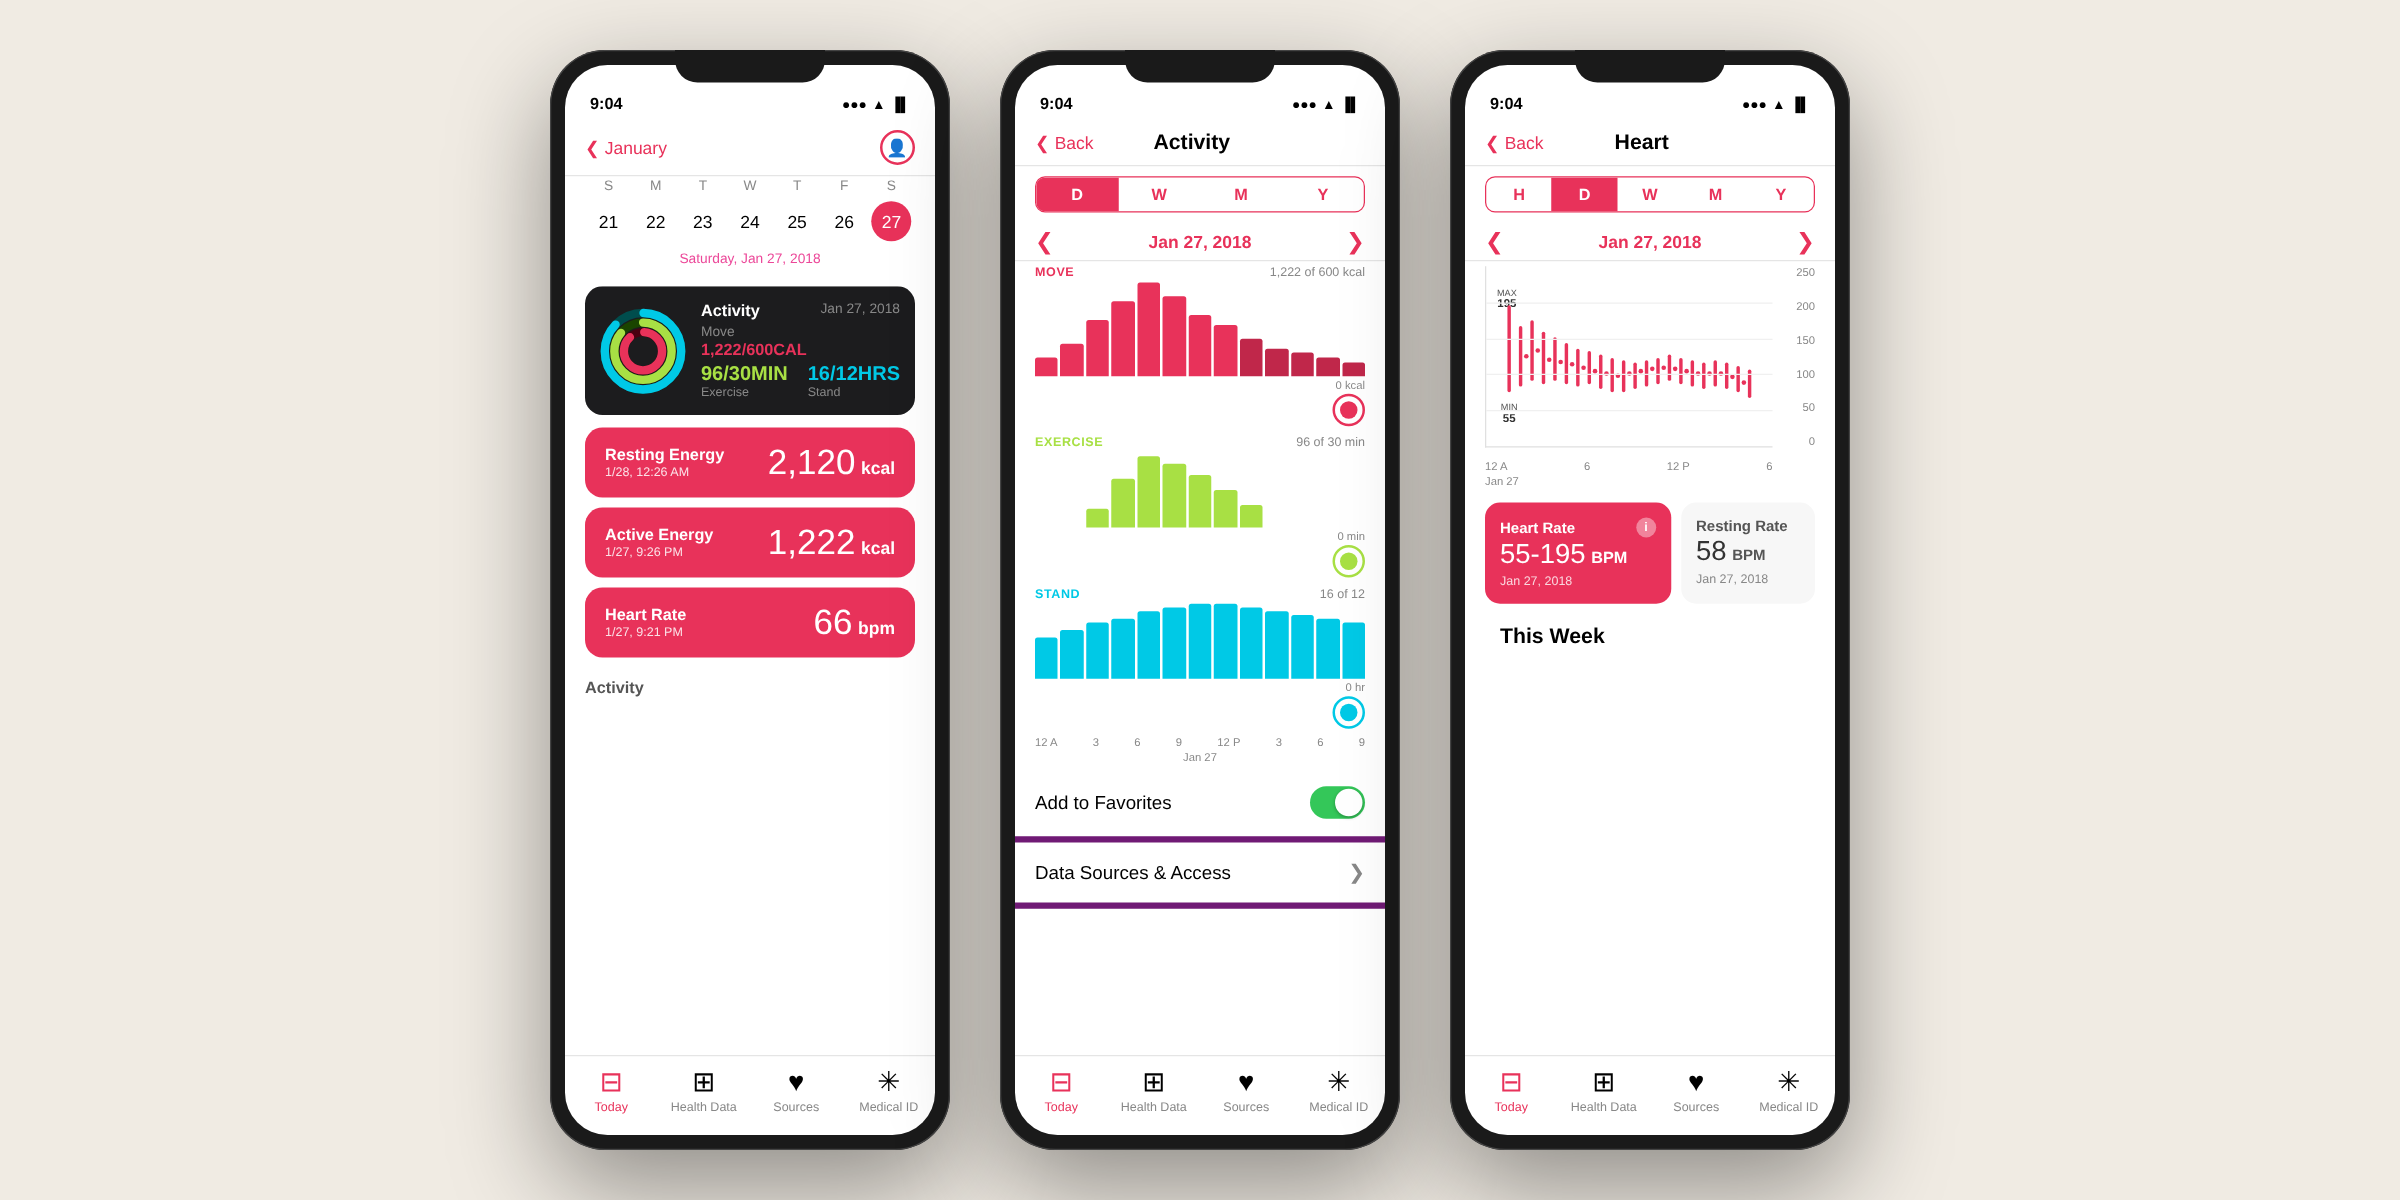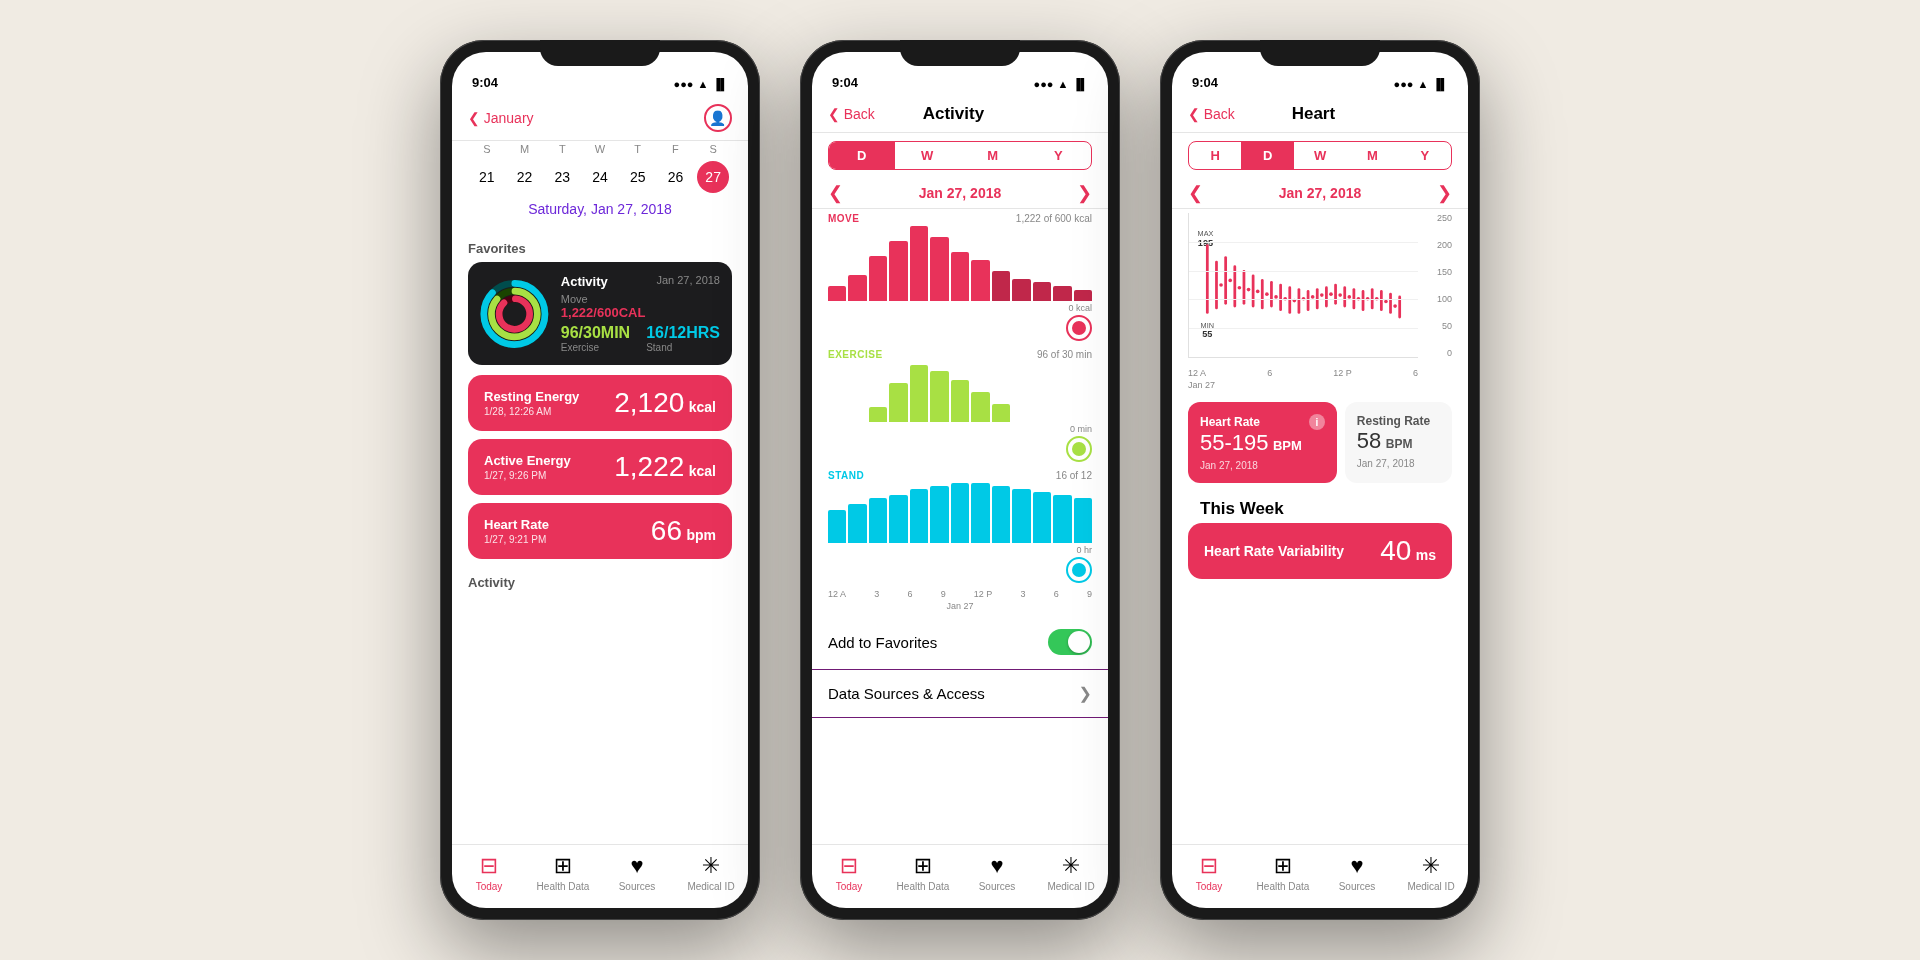--- a/index.html
+++ b/index.html
@@ -138,22 +138,22 @@
     .cal-day.today {
       background: #e8325a;
       color: #fff;
       border-radius: 50%;
       width: 32px;
       height: 32px;
       margin: auto;
     }
     .date-label {
       text-align: center;
-      color: #6d28d9;
-      font-size: 14px;
+      color: #ec4899;
+      font-size: 11px;
       padding: 4px 0 8px;
     }
 
     
     .section-header {
       padding: 8px 16px 6px;
       font-size: 13px;
       font-weight: 600;
       color: #555;
     }
@@ -307,21 +307,21 @@
       position: relative;
     }
     .bar { border-radius: 2px 2px 0 0; flex: 1; }
 
     
     .settings-row {
       display: flex;
       align-items: center;
       justify-content: space-between;
       padding: 14px 16px;
-      border-bottom: 1px solid #701a75;
+      border-bottom: 5px solid #701a75;
     }
     .settings-label { font-size: 15px; }
     .toggle {
       width: 44px;
       height: 26px;
       background: #34c759;
       border-radius: 13px;
       position: relative;
     }
     .toggle::after {
@@ -418,21 +418,20 @@
         <div class="cal-day">23</div>
         <div class="cal-day">24</div>
         <div class="cal-day">25</div>
         <div class="cal-day">26</div>
         <div class="cal-day today">27</div>
       </div>
       <div class="date-label">Saturday, Jan 27, 2018</div>
     </div>
 
     <div class="screen" style="overflow-y:auto; padding-bottom:4px;">
-      <div class="section-header">Favorites</div>
 
       <div class="activity-card">
 
         <svg class="rings-svg" viewBox="0 0 72 72">
 
           <circle cx="36" cy="36" r="32" fill="none" stroke="#004d4d" stroke-width="7"></circle>
           <circle cx="36" cy="36" r="32" fill="none" stroke="#00c9e6" stroke-width="7" stroke-dasharray="175 26" stroke-dashoffset="50" stroke-linecap="round"></circle>
 
           <circle cx="36" cy="36" r="24" fill="none" stroke="#1a4400" stroke-width="7"></circle>
           <circle cx="36" cy="36" r="24" fill="none" stroke="#a8e044" stroke-width="7" stroke-dasharray="130 21" stroke-dashoffset="38" stroke-linecap="round"></circle>
@@ -814,27 +813,20 @@
         <div>
           <span style="font-size:22px;font-weight:300;color:#333;">58</span>
           <span style="font-size:12px;font-weight:700;color:#555;">BPM</span>
         </div>
         <div style="font-size:10px;color:#888;margin-top:4px;">Jan 27, 2018</div>
       </div>
     </div>
 
     <div class="this-week">This Week</div>
 
-    <div class="hrv-card">
-      <span style="font-size:14px;font-weight:600;">Heart Rate Variability</span>
-      <div>
-        <span style="font-size:28px;font-weight:300;">40</span>
-        <span style="font-size:14px;font-weight:700;">ms</span>
-      </div>
-    </div>
 
     <div style="flex:1;"></div>
 
     <div class="tab-bar">
       <div class="tab-item active">
         <span class="tab-icon" style="color:#e8325a;">⊟</span>
         <span class="tab-label" style="color:#e8325a;">Today</span>
       </div>
       <div class="tab-item">
         <span class="tab-icon">⊞</span>

